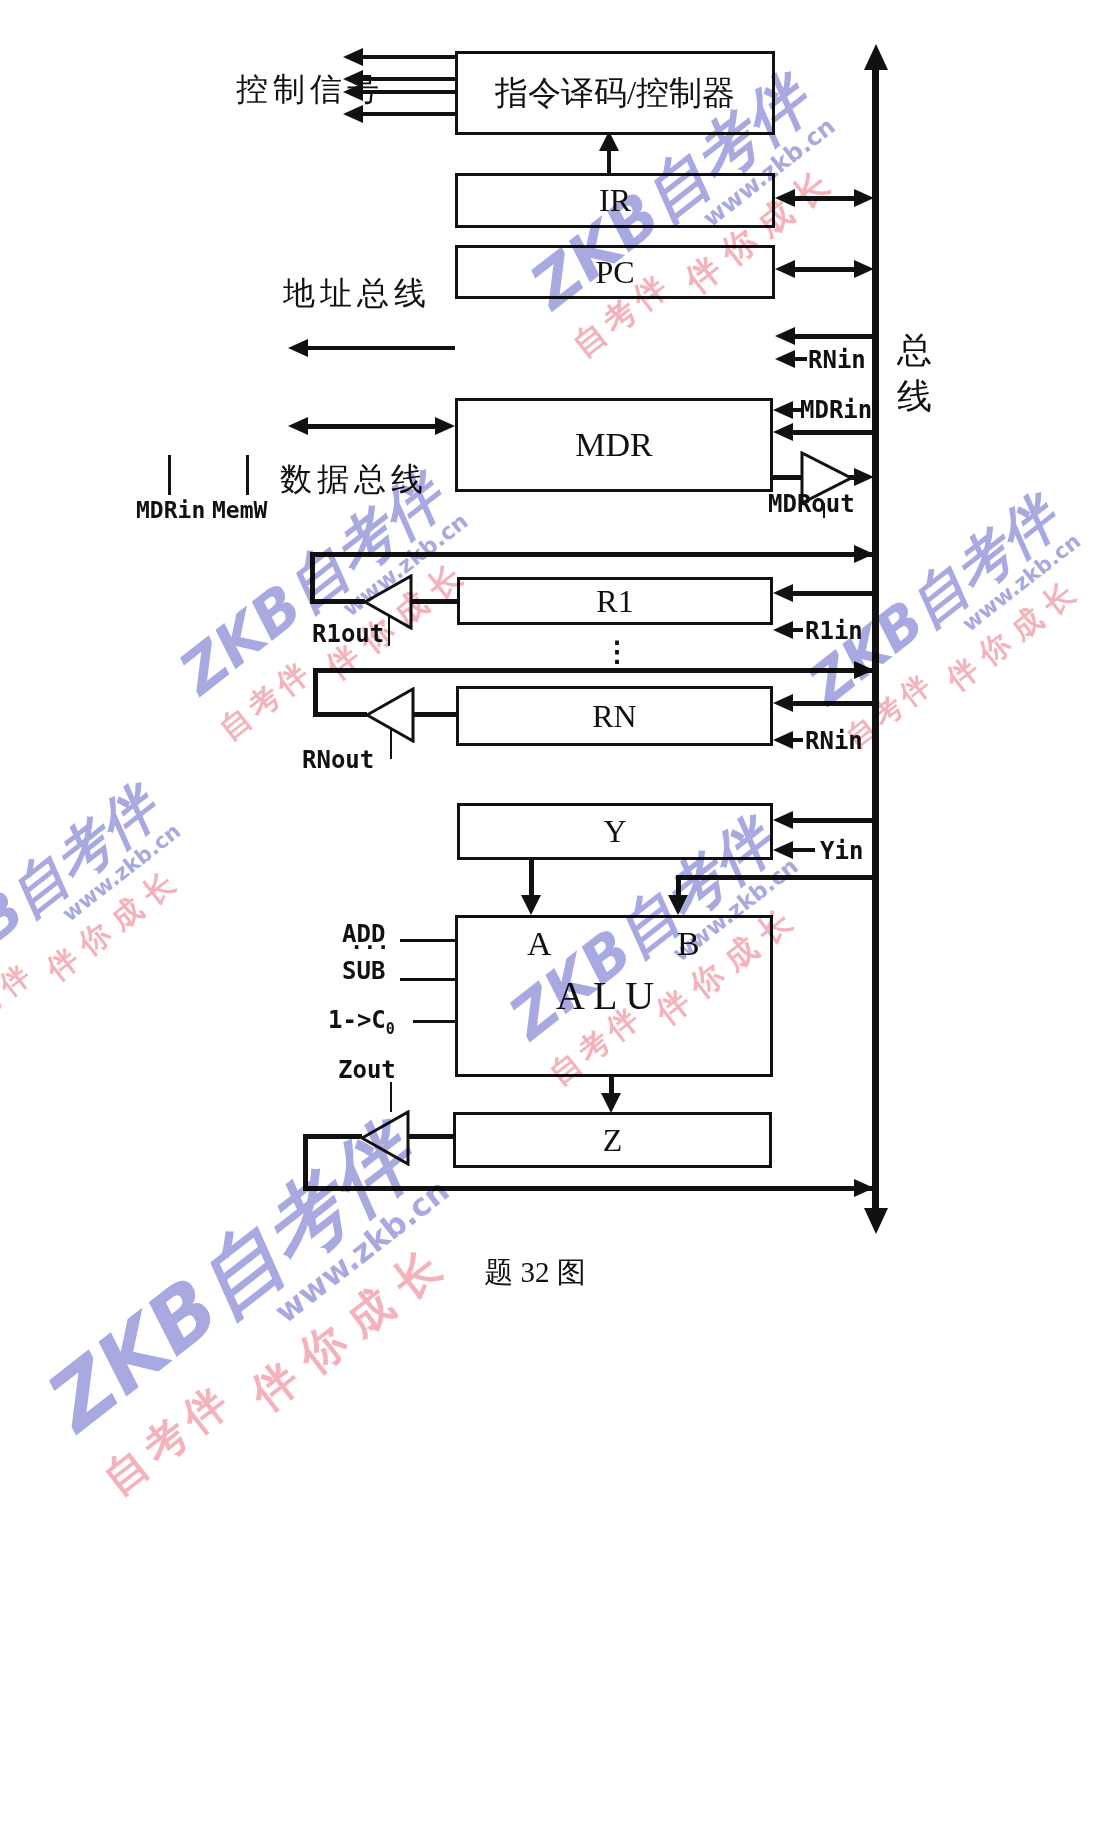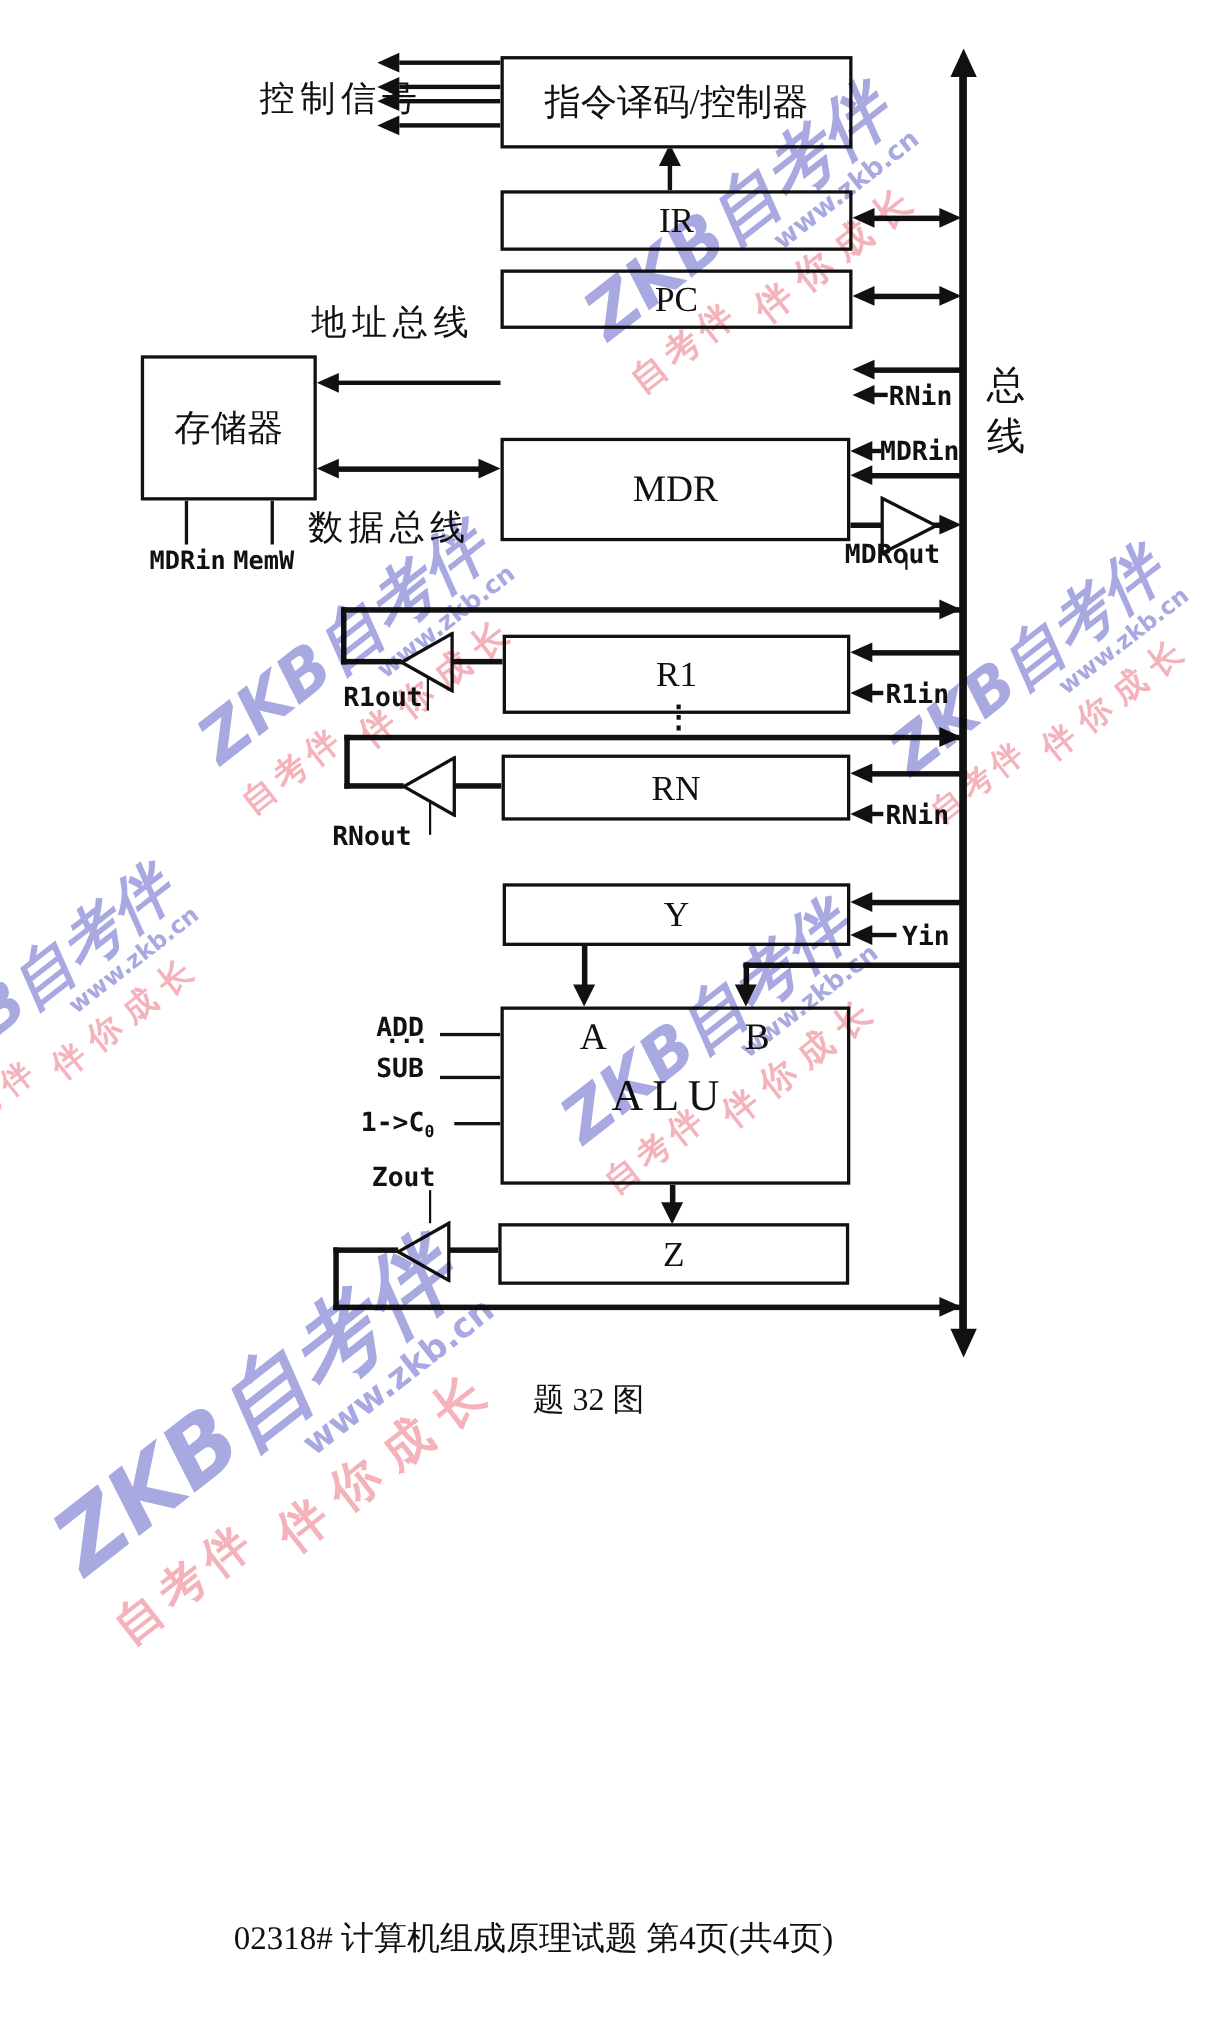--- a/index.html
+++ b/index.html
@@ -76,23 +76,20 @@
 
   <div class="cjk" style="left:283px; top:272px; font-size:32px; letter-spacing:5px;">地址总线</div>
   <div class="hl" style="left:792px; top:334px; width:82px; height:5px;"></div>
   <div class="arl" style="left:775px; top:327px;"></div>
   <div class="hl" style="left:793px; top:357px; width:14px; height:4px;"></div>
   <div class="arl" style="left:775px; top:350px;"></div>
   <div class="mono" style="left:808px; top:346px;">RNin</div>
   <div class="hl" style="left:306px; top:346px; width:149px; height:4px;"></div>
   <div class="arl" style="left:288px; top:339px;"></div>
 
-  <div class="box" style="left:128px; top:323px; width:160px; height:132px; font-size:33px;">
-    <span>存储器</span>
-  </div>
   <div class="vl" style="left:168px; top:455px; width:3px; height:40px;"></div>
   <div class="vl" style="left:246px; top:455px; width:3px; height:40px;"></div>
   <div class="mono" style="left:136px; top:497px; font-size:23px;">MDRin</div>
   <div class="mono" style="left:212px; top:497px; font-size:23px;">MemW</div>
   <div class="cjk" style="left:280px; top:458px; font-size:32px; letter-spacing:5px;">数据总线</div>
 
   <div class="hl" style="left:305px; top:424px; width:133px; height:5px;"></div>
   <div class="arl" style="left:288px; top:417px;"></div>
   <div class="arr" style="left:435px; top:417px;"></div>
 
@@ -117,21 +114,21 @@
   <div class="hl" style="left:310px; top:552px; width:564px; height:5px;"></div>
   <div class="arr" style="left:854px; top:545px;"></div>
   <div class="vl" style="left:310px; top:552px; width:5px; height:52px;"></div>
   <div class="hl" style="left:310px; top:599px; width:55px; height:5px;"></div>
   <svg class="tri" style="left:363px; top:574px;" width="50" height="56">
     <polygon points="48,2 48,54 2,28" fill="#fff" stroke="#111" stroke-width="3"></polygon>
   </svg>
   <div class="hl" style="left:411px; top:599px; width:46px; height:5px;"></div>
   <div class="vl" style="left:388px; top:614px; width:2px; height:32px;"></div>
   <div class="mono" style="left:312px; top:620px;">R1out</div>
-  <div class="box" style="left:457px; top:577px; width:316px; height:72px; font-size:32px;">
+  <div class="box" style="left:457px; top:577px; width:316px; height:48px; font-size:32px;">
     <span>R1</span>
   </div>
   <div class="hl" style="left:790px; top:591px; width:84px; height:5px;"></div>
   <div class="arl" style="left:773px; top:584px;"></div>
   <div class="hl" style="left:791px; top:628px; width:12px; height:4px;"></div>
   <div class="arl" style="left:773px; top:621px;"></div>
   <div class="mono" style="left:805px; top:617px;">R1in</div>
   <div class="mono" style="left:603px; top:638px; font-size:28px; line-height:1;">⋮</div>
 
   <div class="hl" style="left:313px; top:668px; width:561px; height:5px;"></div>
@@ -194,21 +191,20 @@
   <div class="hl" style="left:408px; top:1134px; width:45px; height:5px;"></div>
   <svg class="tri" style="left:360px; top:1110px;" width="50" height="56">
     <polygon points="48,2 48,54 2,28" fill="#fff" stroke="#111" stroke-width="3"></polygon>
   </svg>
   <div class="hl" style="left:303px; top:1134px; width:59px; height:5px;"></div>
   <div class="vl" style="left:303px; top:1134px; width:5px; height:57px;"></div>
   <div class="hl" style="left:303px; top:1186px; width:571px; height:5px;"></div>
   <div class="arr" style="left:854px; top:1179px;"></div>
 
   <div class="caption" style="left:460px; top:1253px; width:150px; font-size:29px;">题 32 图</div>
-  <div class="caption" style="left:150px; top:1742px; width:670px; font-size:30px;">02318# 计算机组成原理试题 第4页(共4页)</div>
 
   <div class="wm" style="left:520px; top:150px; transform:rotate(-38deg) scale(0.95);">
     <span class="wm-brand">ZKB自考伴</span>
     <span class="wm-url">www.zkb.cn</span>
     <span class="wm-slogan">伴你成长</span>
     <span class="wm-short">自考伴</span>
   </div>
   <div class="wm" style="left:160px; top:540px; transform:rotate(-38deg) scale(0.9);">
     <span class="wm-brand">ZKB自考伴</span>
     <span class="wm-url">www.zkb.cn</span>

